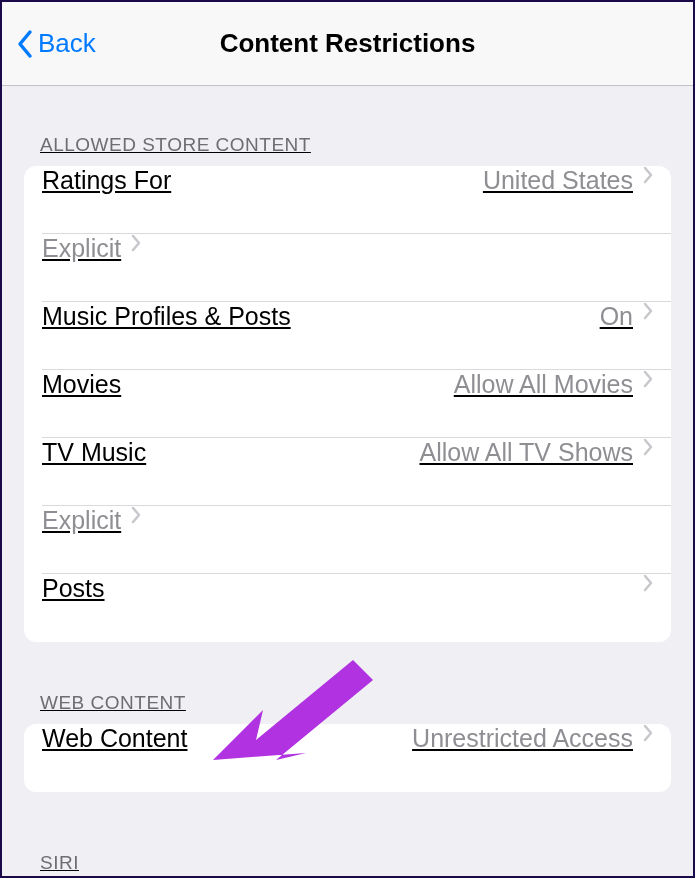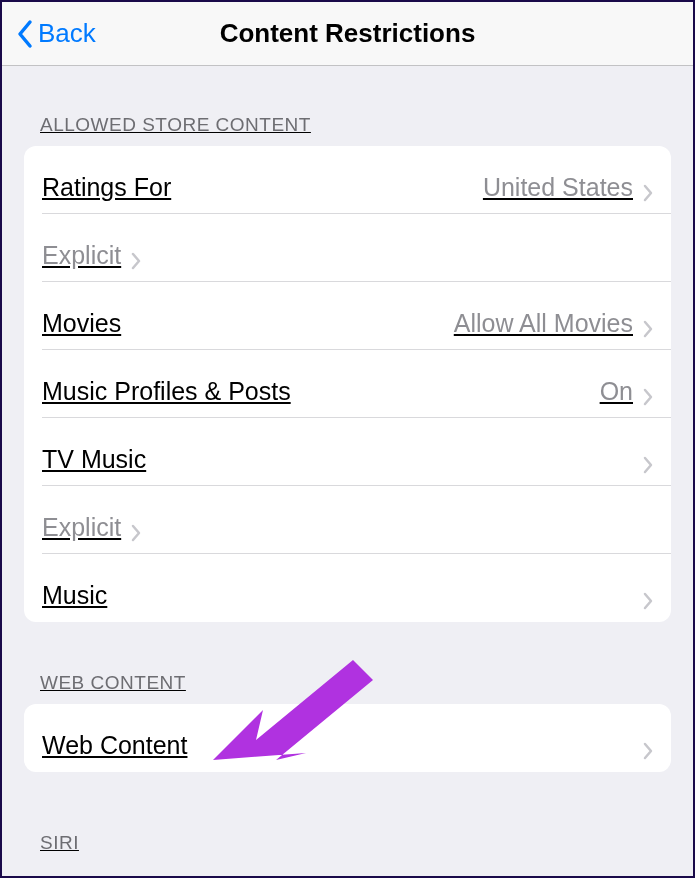--- a/index.html
+++ b/index.html
@@ -10,21 +10,21 @@
       -webkit-font-smoothing: antialiased;
     }
     body {
       width: 695px;
       height: 878px;
       background: #efeff4;
       border: 2px solid #1a0a4a;
       overflow: hidden;
     }
     .nav-bar {
-      height: 64px;
+      height: 84px;
       background: #f8f8f8;
       border-bottom: 1px solid #c2c2c4;
       display: flex;
       align-items: center;
       position: relative;
     }
     .back-button {
       display: flex;
       align-items: center;
       color: #007aff;
@@ -67,22 +67,22 @@
       padding-top: 60px;
     }
     .list-group {
       background: #fff;
       margin: 0 22px;
       border-radius: 12px;
       overflow: hidden;
     }
     .list-row {
       display: flex;
-      align-items: flex-end;
-      padding: 12px 18px;
+      align-items: flex-start;
+      padding: 0 18px;
       height: 68px;
       cursor: pointer;
       position: relative;
     }
     .list-row:not(:last-child)::after {
       content: "";
       position: absolute;
       left: 18px;
       right: 0;
       bottom: 0;
@@ -93,21 +93,20 @@
       font-size: 25px;
       color: #000;
       flex: 1;
       font-weight: 400;
     }
     .row-value {
       font-size: 25px;
       color: #8e8e93;
       margin-right: 10px;
       font-weight: 400;
-      margin-top: 20px;
     }
     .chevron {
       width: 10px;
       height: 18px;
       flex-shrink: 0;
     }
     .annotation-arrow {
       position: absolute;
       left: 208px;
       top: 655px;
@@ -139,57 +138,59 @@
           <polyline points="2,2 8,9 2,16" fill="none" stroke="#c7c7cc" stroke-width="2.5" stroke-linecap="round" stroke-linejoin="round"></polyline>
         </svg>
     </div>
     <div class="list-row">
       <span class="row-value">Explicit</span>
       <svg class="chevron" viewBox="0 0 10 18">
           <polyline points="2,2 8,9 2,16" fill="none" stroke="#c7c7cc" stroke-width="2.5" stroke-linecap="round" stroke-linejoin="round"></polyline>
         </svg>
     </div>
     <div class="list-row">
+      <span class="row-label">Music Profiles &amp; Posts</span>
+      <span class="row-value">On</span>
+      <svg class="chevron" viewBox="0 0 10 18">
+          <polyline points="2,2 8,9 2,16" fill="none" stroke="#c7c7cc" stroke-width="2.5" stroke-linecap="round" stroke-linejoin="round"></polyline>
+        </svg>
+    </div>
+    <div class="list-row">
       <span class="row-label">Movies</span>
       <span class="row-value">Allow All Movies</span>
       <svg class="chevron" viewBox="0 0 10 18">
           <polyline points="2,2 8,9 2,16" fill="none" stroke="#c7c7cc" stroke-width="2.5" stroke-linecap="round" stroke-linejoin="round"></polyline>
         </svg>
     </div>
     <div class="list-row">
-      <span class="row-label">Music Profiles &amp; Posts</span>
-      <span class="row-value">On</span>
-      <svg class="chevron" viewBox="0 0 10 18">
-          <polyline points="2,2 8,9 2,16" fill="none" stroke="#c7c7cc" stroke-width="2.5" stroke-linecap="round" stroke-linejoin="round"></polyline>
-        </svg>
-    </div>
-    <div class="list-row">
       <span class="row-label">TV Music</span>
+      <span class="row-value">Allow All TV Shows</span>
       <svg class="chevron" viewBox="0 0 10 18">
           <polyline points="2,2 8,9 2,16" fill="none" stroke="#c7c7cc" stroke-width="2.5" stroke-linecap="round" stroke-linejoin="round"></polyline>
         </svg>
     </div>
     <div class="list-row">
       <span class="row-value">Explicit</span>
       <svg class="chevron" viewBox="0 0 10 18">
           <polyline points="2,2 8,9 2,16" fill="none" stroke="#c7c7cc" stroke-width="2.5" stroke-linecap="round" stroke-linejoin="round"></polyline>
         </svg>
     </div>
     <div class="list-row">
-      <span class="row-label">Music</span>
+      <span class="row-label">Posts</span>
       <svg class="chevron" viewBox="0 0 10 18">
           <polyline points="2,2 8,9 2,16" fill="none" stroke="#c7c7cc" stroke-width="2.5" stroke-linecap="round" stroke-linejoin="round"></polyline>
         </svg>
     </div>
   </div>
 
   <div class="section-header second">WEB CONTENT</div>
   <div class="list-group">
     <div class="list-row">
       <span class="row-label">Web Content</span>
+      <span class="row-value">Unrestricted Access</span>
       <svg class="chevron" viewBox="0 0 10 18">
           <polyline points="2,2 8,9 2,16" fill="none" stroke="#c7c7cc" stroke-width="2.5" stroke-linecap="round" stroke-linejoin="round"></polyline>
         </svg>
     </div>
   </div>
 
   <div class="section-header third">SIRI</div>
 
 </div>
 

